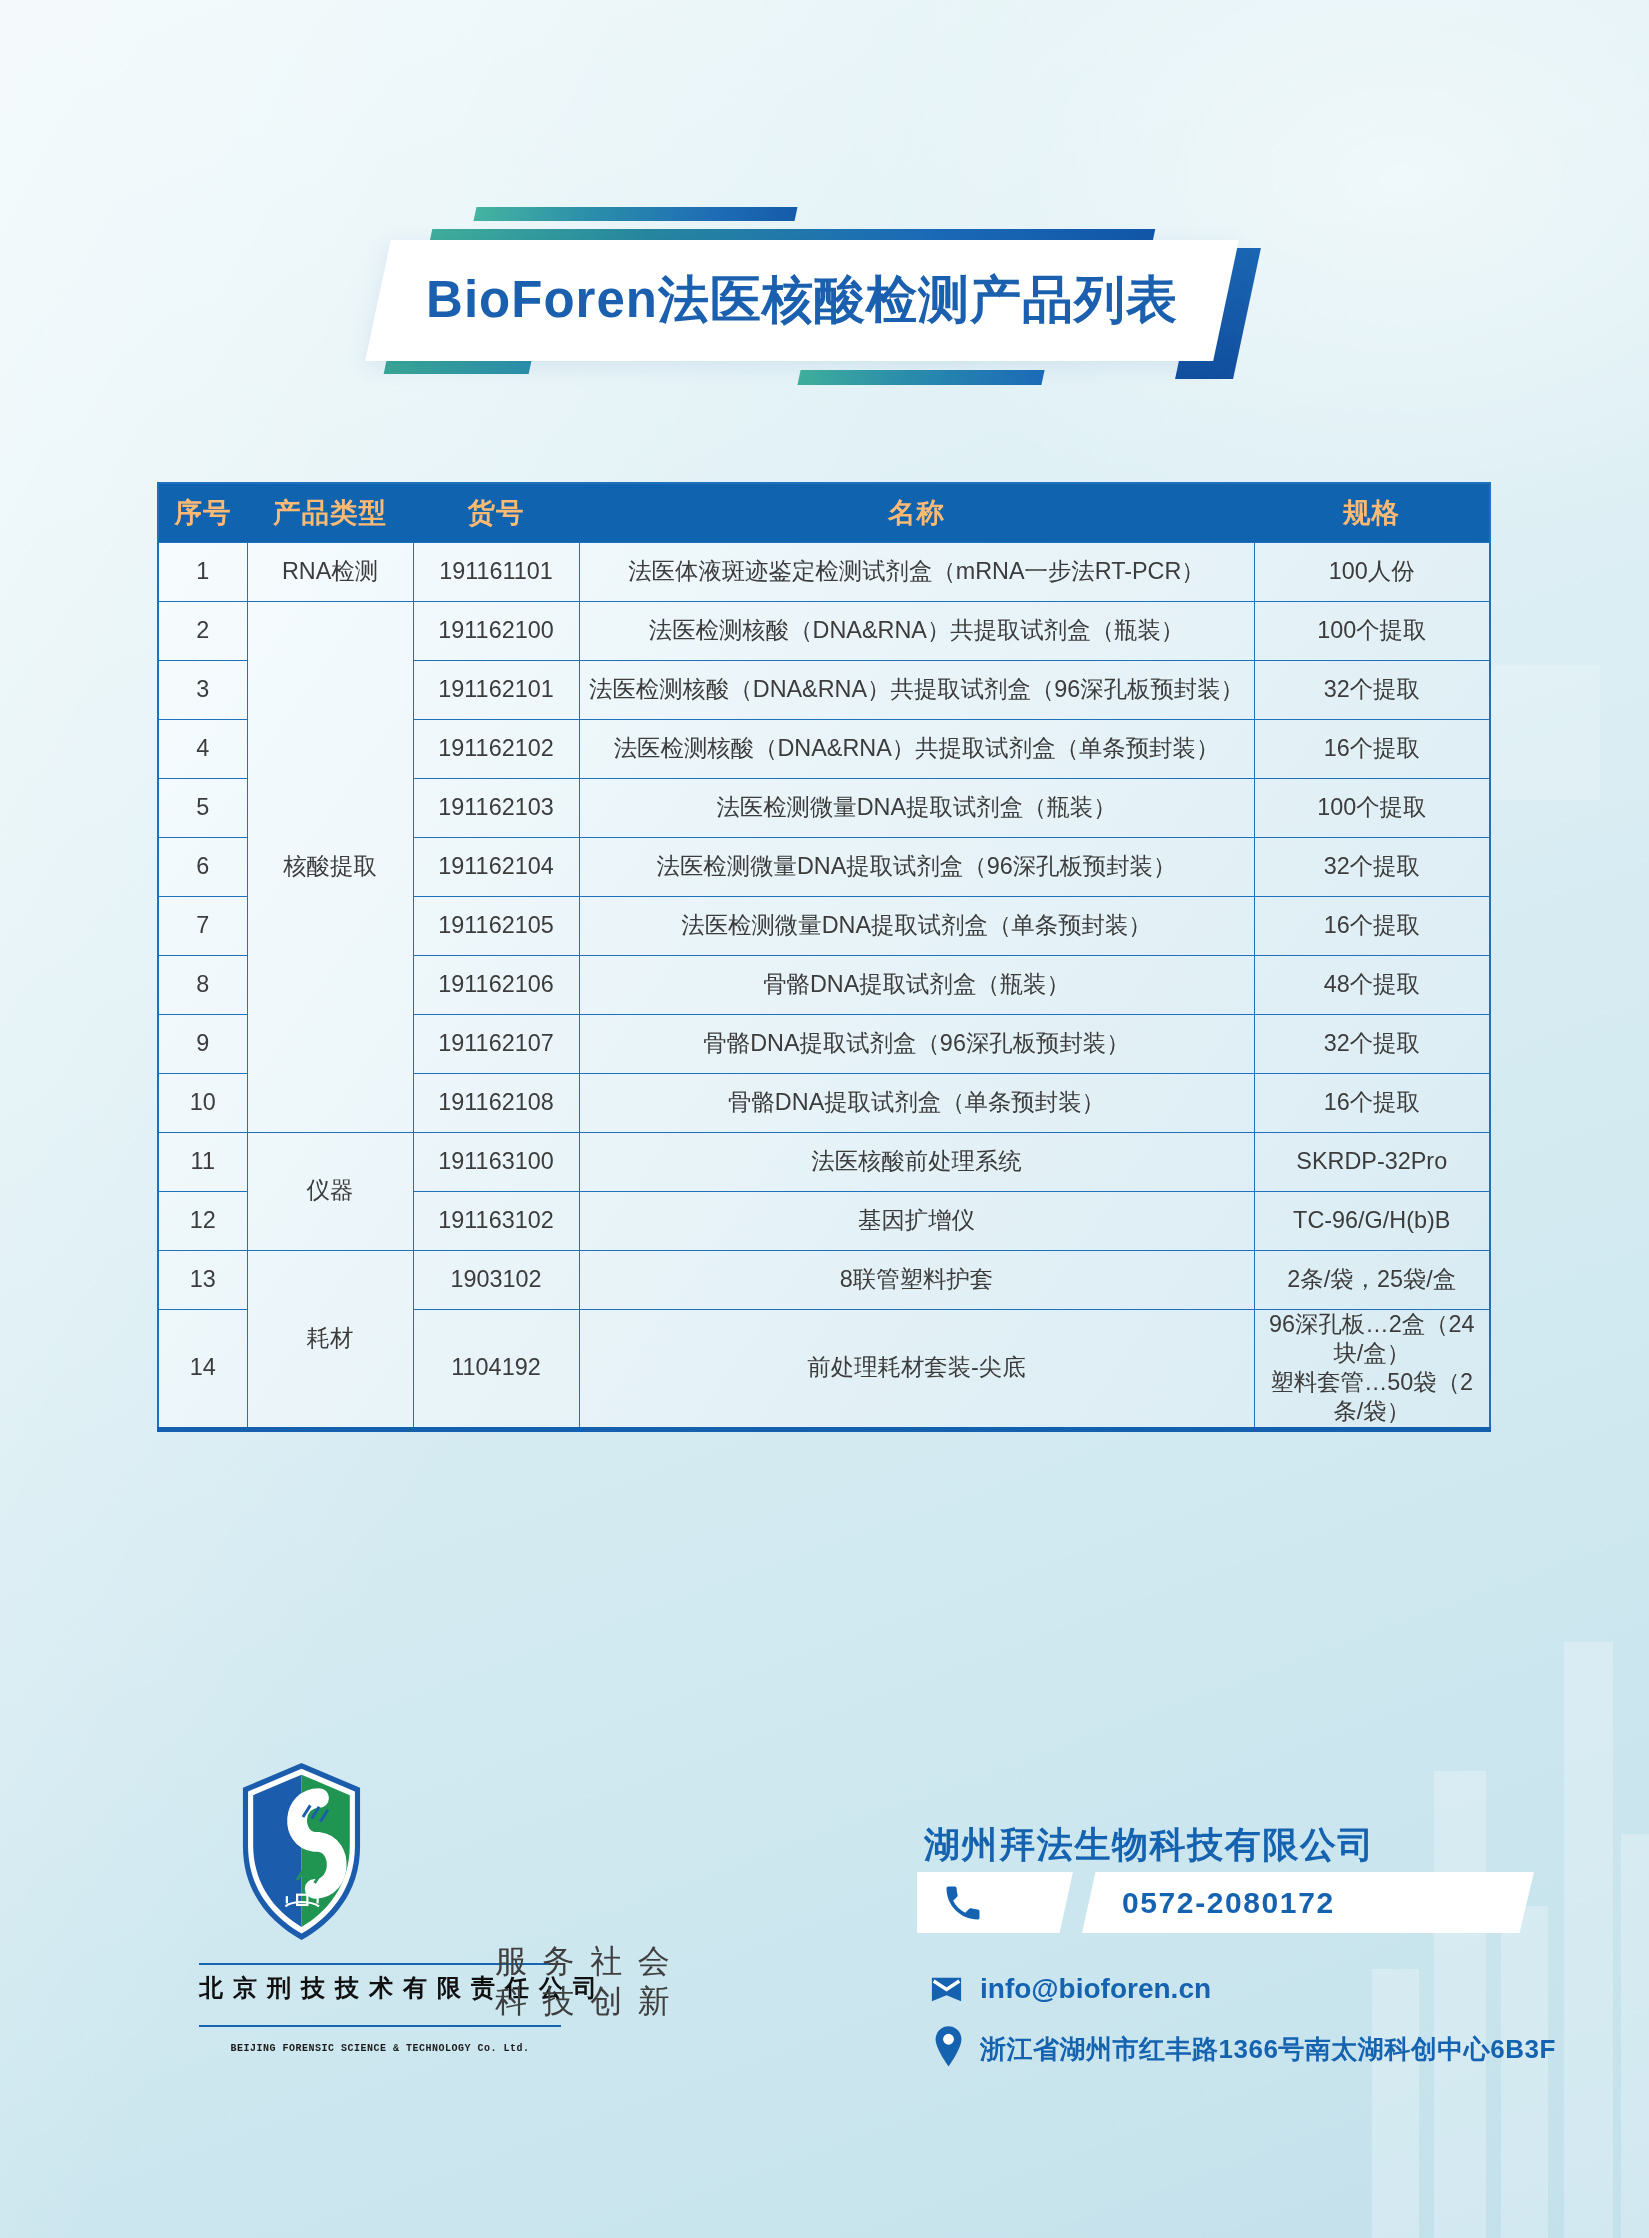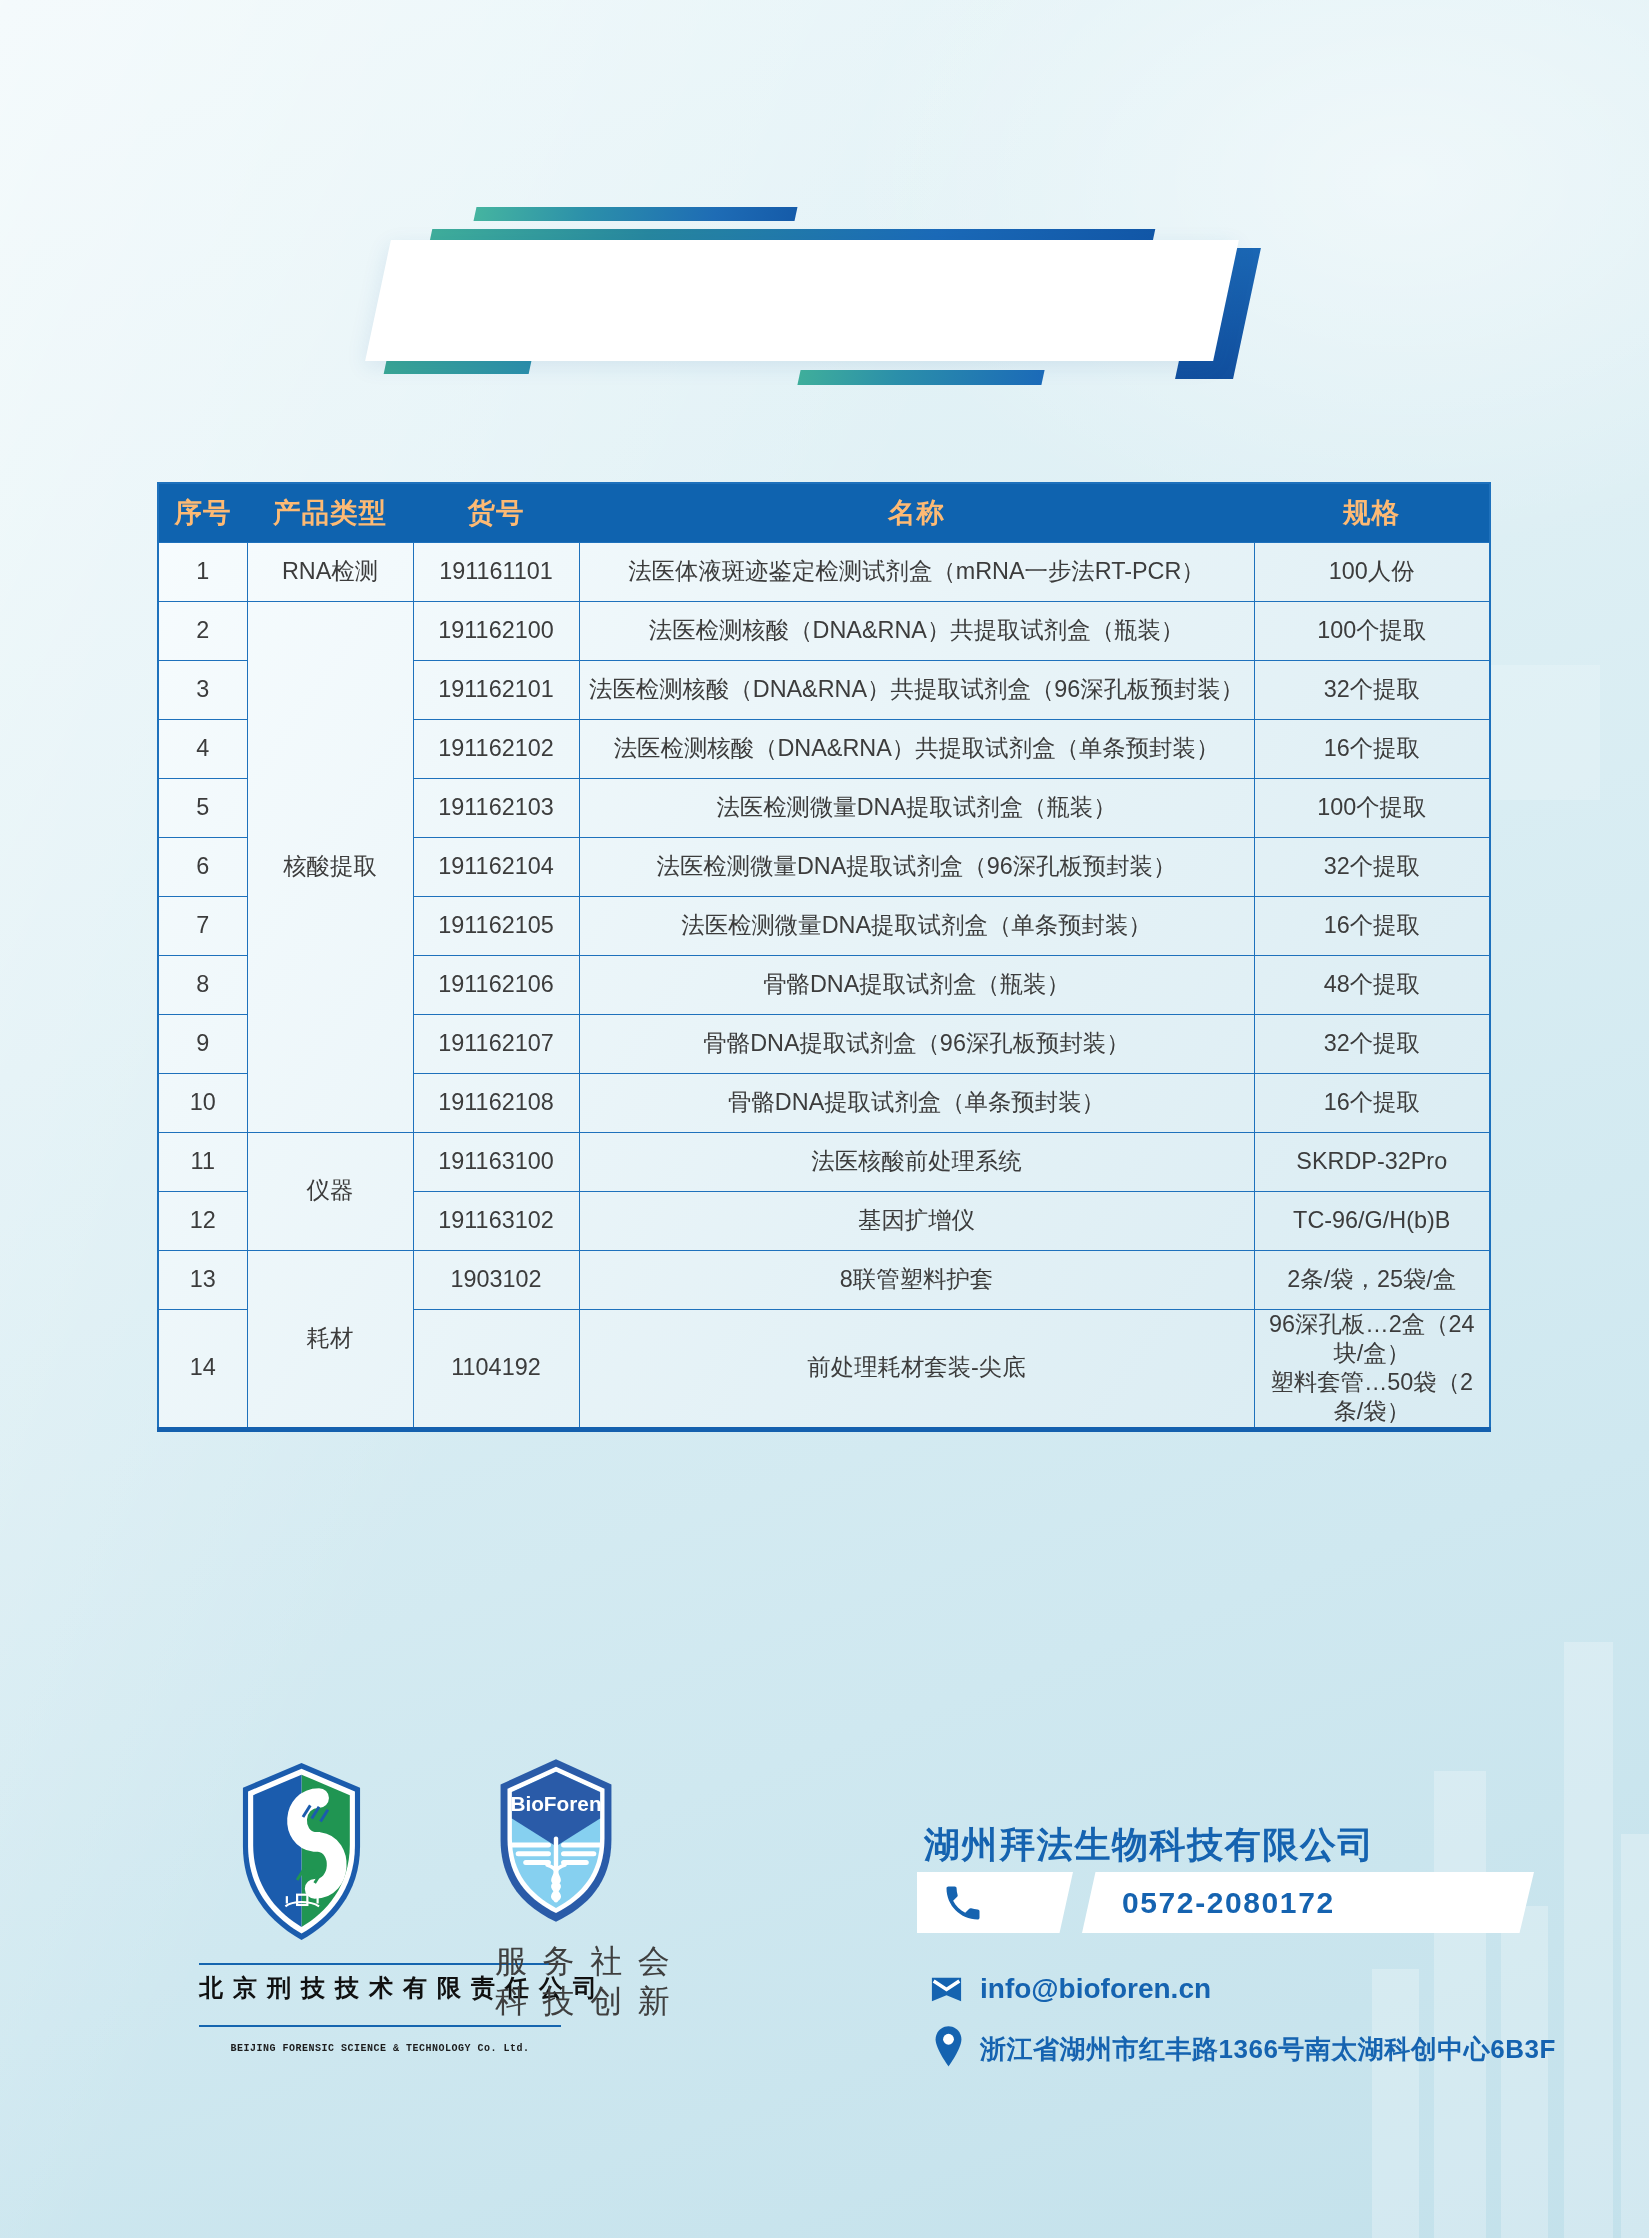--- a/index.html
+++ b/index.html
@@ -91,20 +91,21 @@
   <div class="wm w4"></div>
   <div class="wm w5"></div>
   <div class="wm w6"></div>
 
   <div class="bar bar-a"></div>
   <div class="bar bar-b"></div>
   <div class="backing backing-left"></div>
   <div class="backing backing-right"></div>
   <div class="banner"></div>
   <div class="bar bar-c"></div>
+  <div class="title">BioForen法医核酸检测产品列表</div>
 
   <table class="products">
     <colgroup>
       <col style="width:89px">
         <col style="width:166px">
         <col style="width:166px">
       <col style="width:675px">
         <col style="width:236px">
     </colgroup>
     <thead>
@@ -234,40 +235,20 @@
         <line x1="80" y1="186" x2="80" y2="196"></line>
           <line x1="122" y1="186" x2="122" y2="196"></line>
       </g>
     </svg>
   </div>
   <div class="divider dv1"></div>
   <div class="bj-cn">北京刑技技术有限责任公司</div>
   <div class="bj-en">BEIJING FORENSIC SCIENCE &amp; TECHNOLOGY Co. Ltd.</div>
   <div class="divider dv2"></div>
 
-  <div class="logo-bioforen">
-    <svg width="126" height="167" viewBox="0 0 200 262">
-      <path d="M100 2 L188 42 V130 C188 198 150 236 100 260 C50 236 12 198 12 130 V42 Z" fill="#2a5ba8"></path>
-      <path d="M100 14 L177 49 V128 C177 190 144 224 100 246 C56 224 23 190 23 128 V49 Z" fill="#ffffff"></path>
-      <path d="M100 22 L170 54 V127 C170 184 140 216 100 238 C60 216 30 184 30 127 V54 Z" fill="#86d0f0"></path>
-      <path d="M100 22 L170 54 V96 L100 140 L30 96 V54 Z" fill="#2a5ba8"></path>
-      <text x="100" y="84" text-anchor="middle" fill="#ffffff" font-size="33" font-weight="bold" font-family="Liberation Sans, DejaVu Sans, sans-serif">BioForen</text>
-      <g stroke="#ffffff" stroke-linecap="round" fill="none">
-        <line x1="100" y1="128" x2="100" y2="226" stroke-width="7"></line>
-        <line x1="30" y1="138" x2="88" y2="138" stroke-width="8"></line>
-        <line x1="40" y1="152" x2="88" y2="152" stroke-width="8"></line>
-        <line x1="52" y1="166" x2="88" y2="166" stroke-width="8"></line>
-        <line x1="112" y1="138" x2="170" y2="138" stroke-width="8"></line>
-        <line x1="112" y1="152" x2="160" y2="152" stroke-width="8"></line>
-        <line x1="112" y1="166" x2="148" y2="166" stroke-width="8"></line>
-        <path d="M86 170 C116 180 84 192 100 199 C116 206 86 216 98 224" stroke-width="6"></path>
-        <path d="M114 170 C84 180 116 192 100 199 C84 206 114 216 102 224" stroke-width="6"></path>
-      </g>
-    </svg>
-  </div>
   <div class="slogan sl1">科技创新</div>
   <div class="slogan sl2">服务社会</div>
 
   <div class="hz-company">湖州拜法生物科技有限公司</div>
 
   <div class="phone-chip1"></div>
   <div class="phone-chip2"></div>
   <div class="phone-icon">
     <svg width="44" height="44" viewBox="0 0 24 24">
       <path fill="#1563b0" d="M6.62 10.79c1.44 2.83 3.76 5.14 6.59 6.59l2.2-2.21c.27-.27.67-.36 1.02-.24 1.12.37 2.33.57 3.57.57.55 0 1 .45 1 1V20c0 .55-.45 1-1 1-9.39 0-17-7.61-17-17 0-.55.45-1 1-1h3.5c.55 0 1 .45 1 1 0 1.25.2 2.45.57 3.57.11.35.03.74-.25 1.02l-2.2 2.2z"></path>

